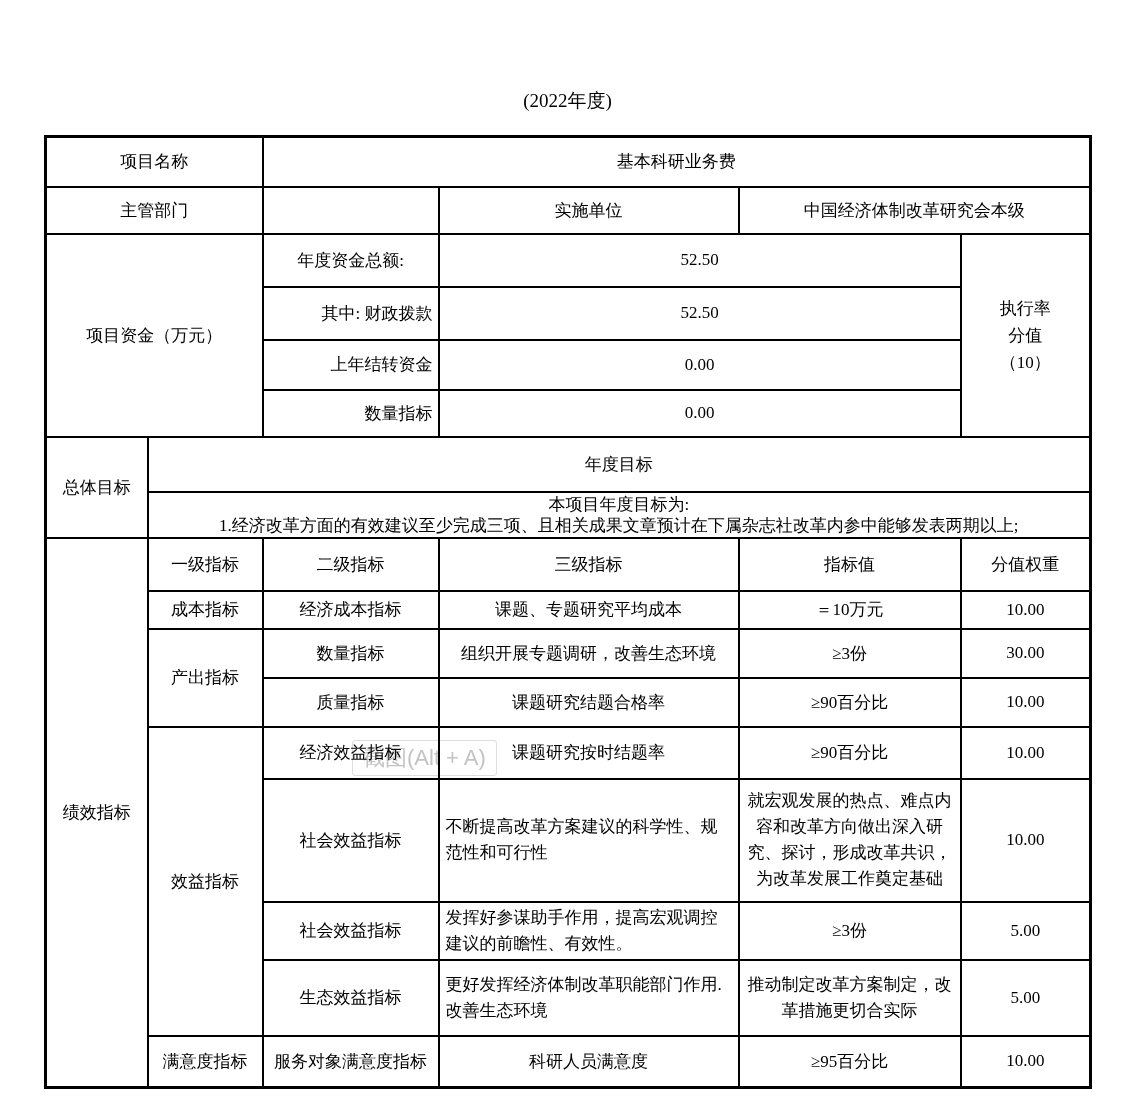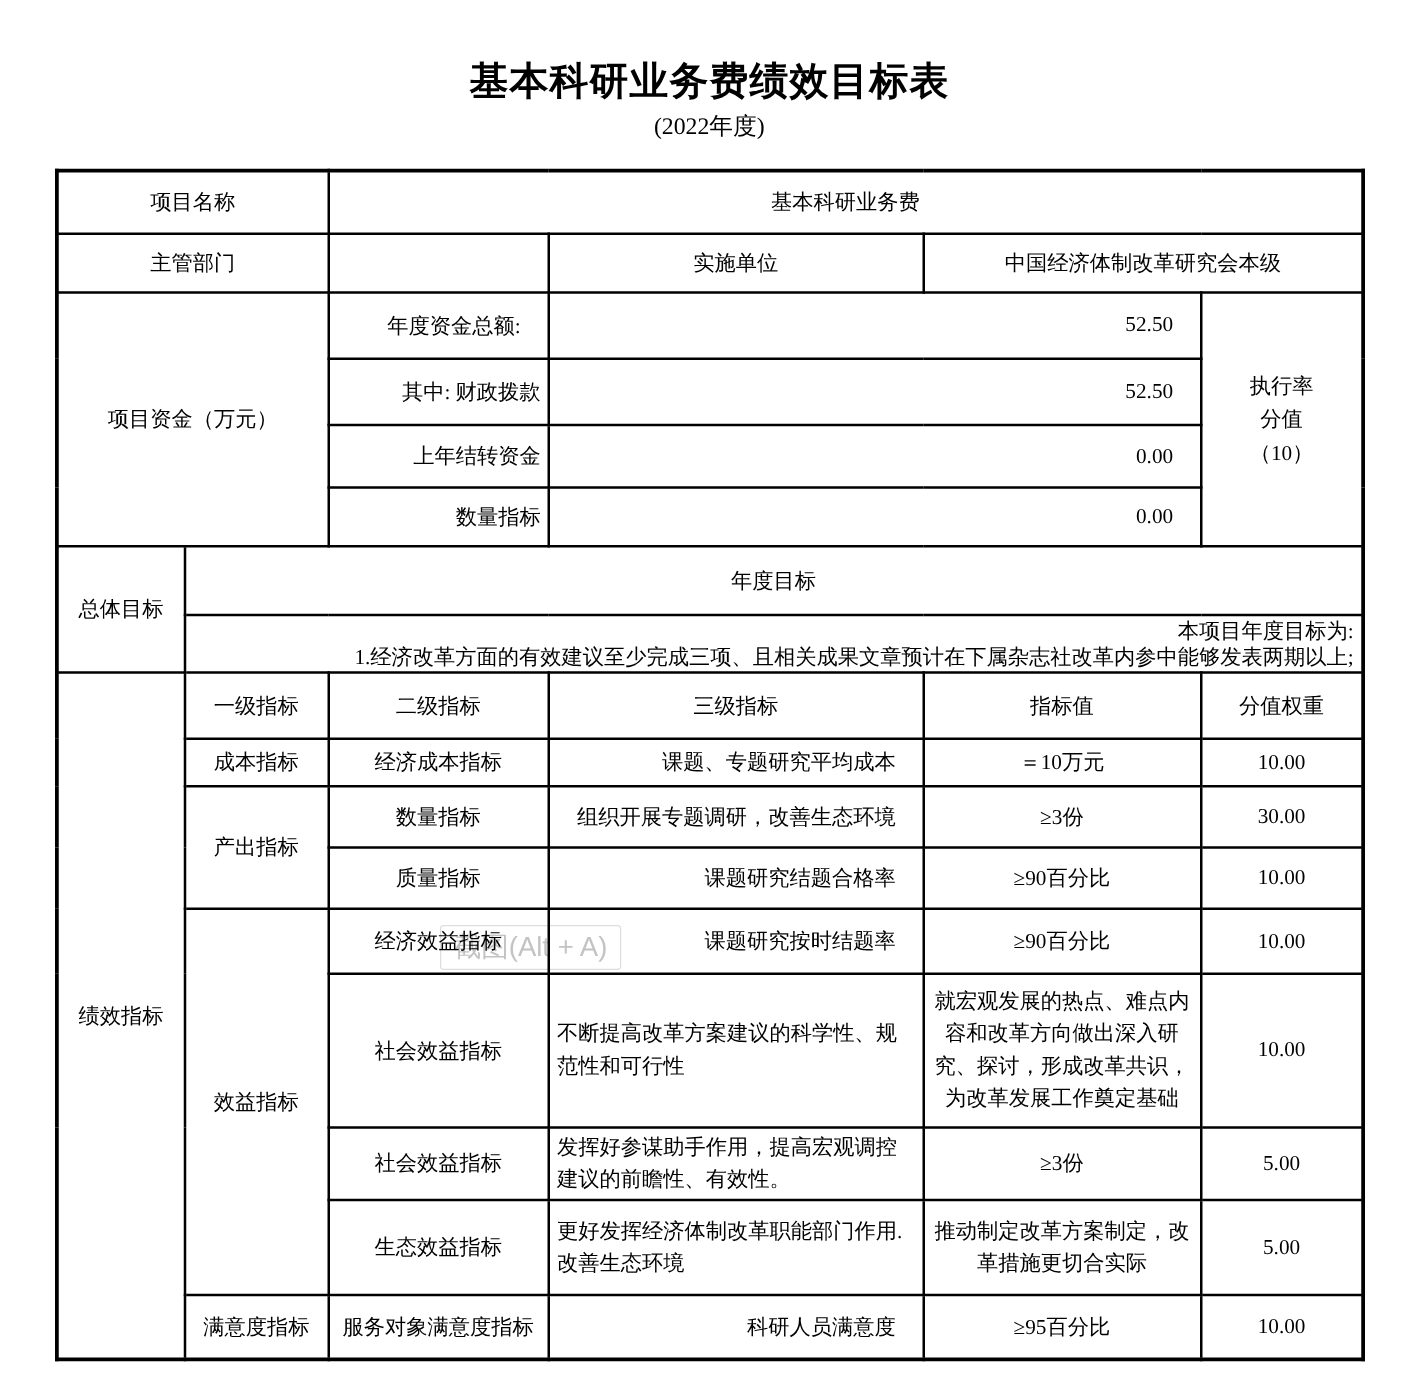--- a/index.html
+++ b/index.html
@@ -37,33 +37,32 @@
     z-index:1;
   }
   table.main td {
     border:2px solid #000;
     font-size:17px;
     vertical-align:middle;
     overflow:hidden;
     background:transparent;
   }
   .tc { text-align:center; }
-  .tl { text-align:right;  padding:2px 21px; }
+  .tl { text-align:center;  padding:2px 21px; }
   .tr { text-align:right; padding:2px 5px; }
   .exec  { text-align:center; line-height:27px;font-family:Liberation Serif, serif; }
-  .goalbody { text-align:right; padding:1px 6px; line-height:21px; font-size:17px; }
+  .goalbody { text-align:center; padding:1px 6px; line-height:21px; font-size:17px; }
   .ml3   { text-align:left;   padding:2px 6px; line-height:26px; }
   .mlc   { text-align:center; padding:2px 8px; line-height:26px; }
 </style>
 </head>
 <body>
 
 <div class="sheet">
 
-  <div class="doc-title">基本科研业务费绩效目标表</div>
   <div class="doc-subtitle">(2022年度)</div>
 
   <div class="watermark">截图(Alt + A)</div>
 
   <table class="main">
     <colgroup>
       <col style="width:102px">
         <col style="width:115px">
         <col style="width:176px">
       <col style="width:300px">

